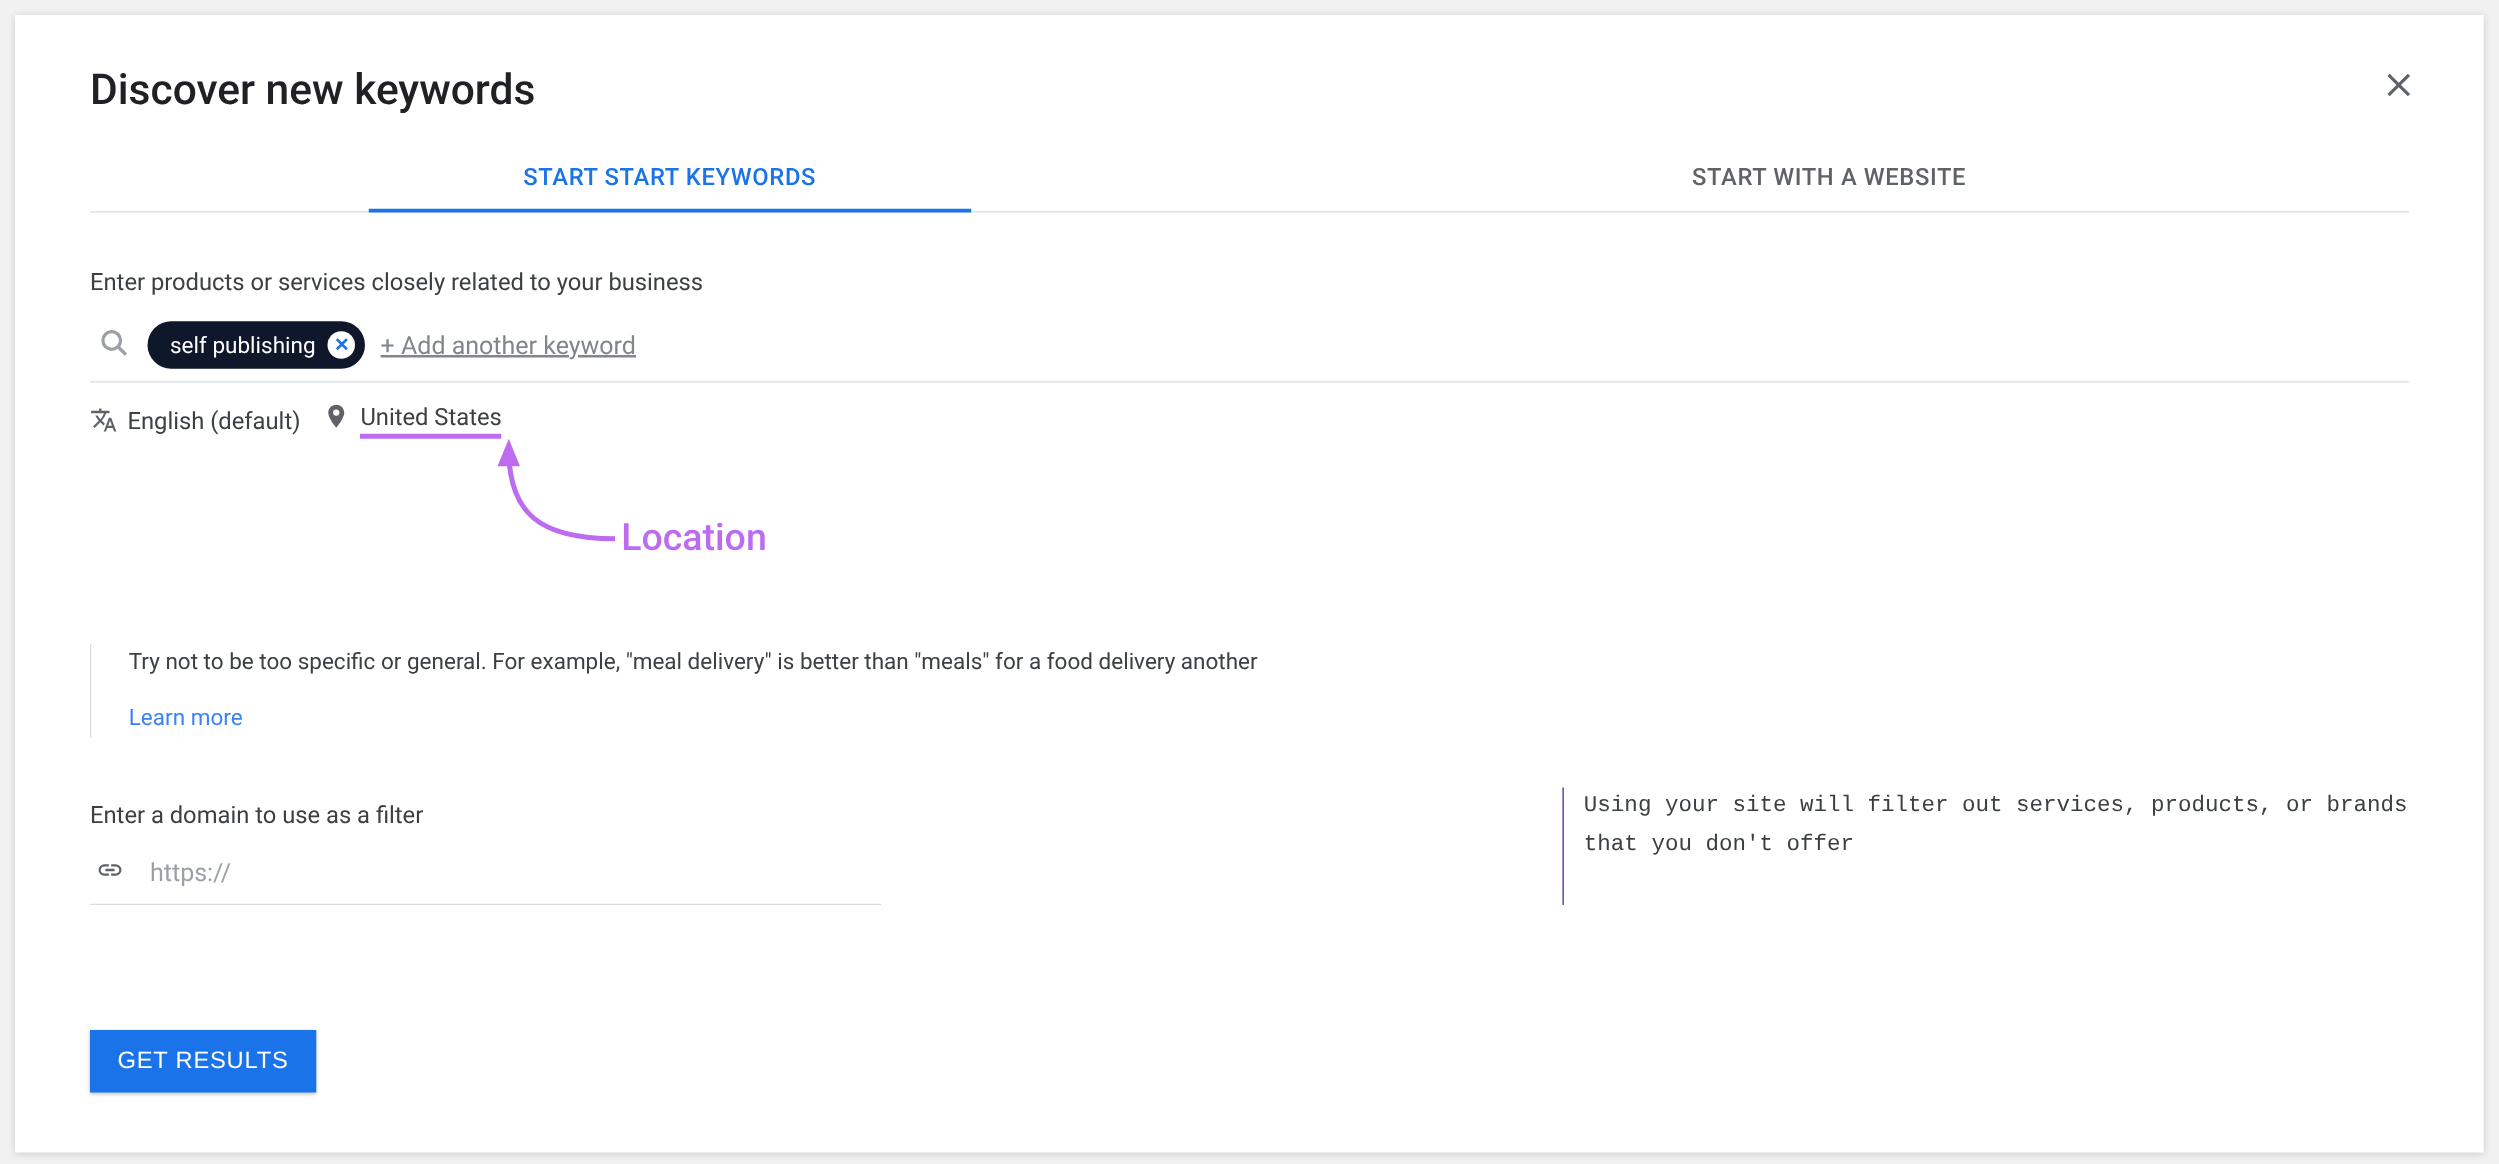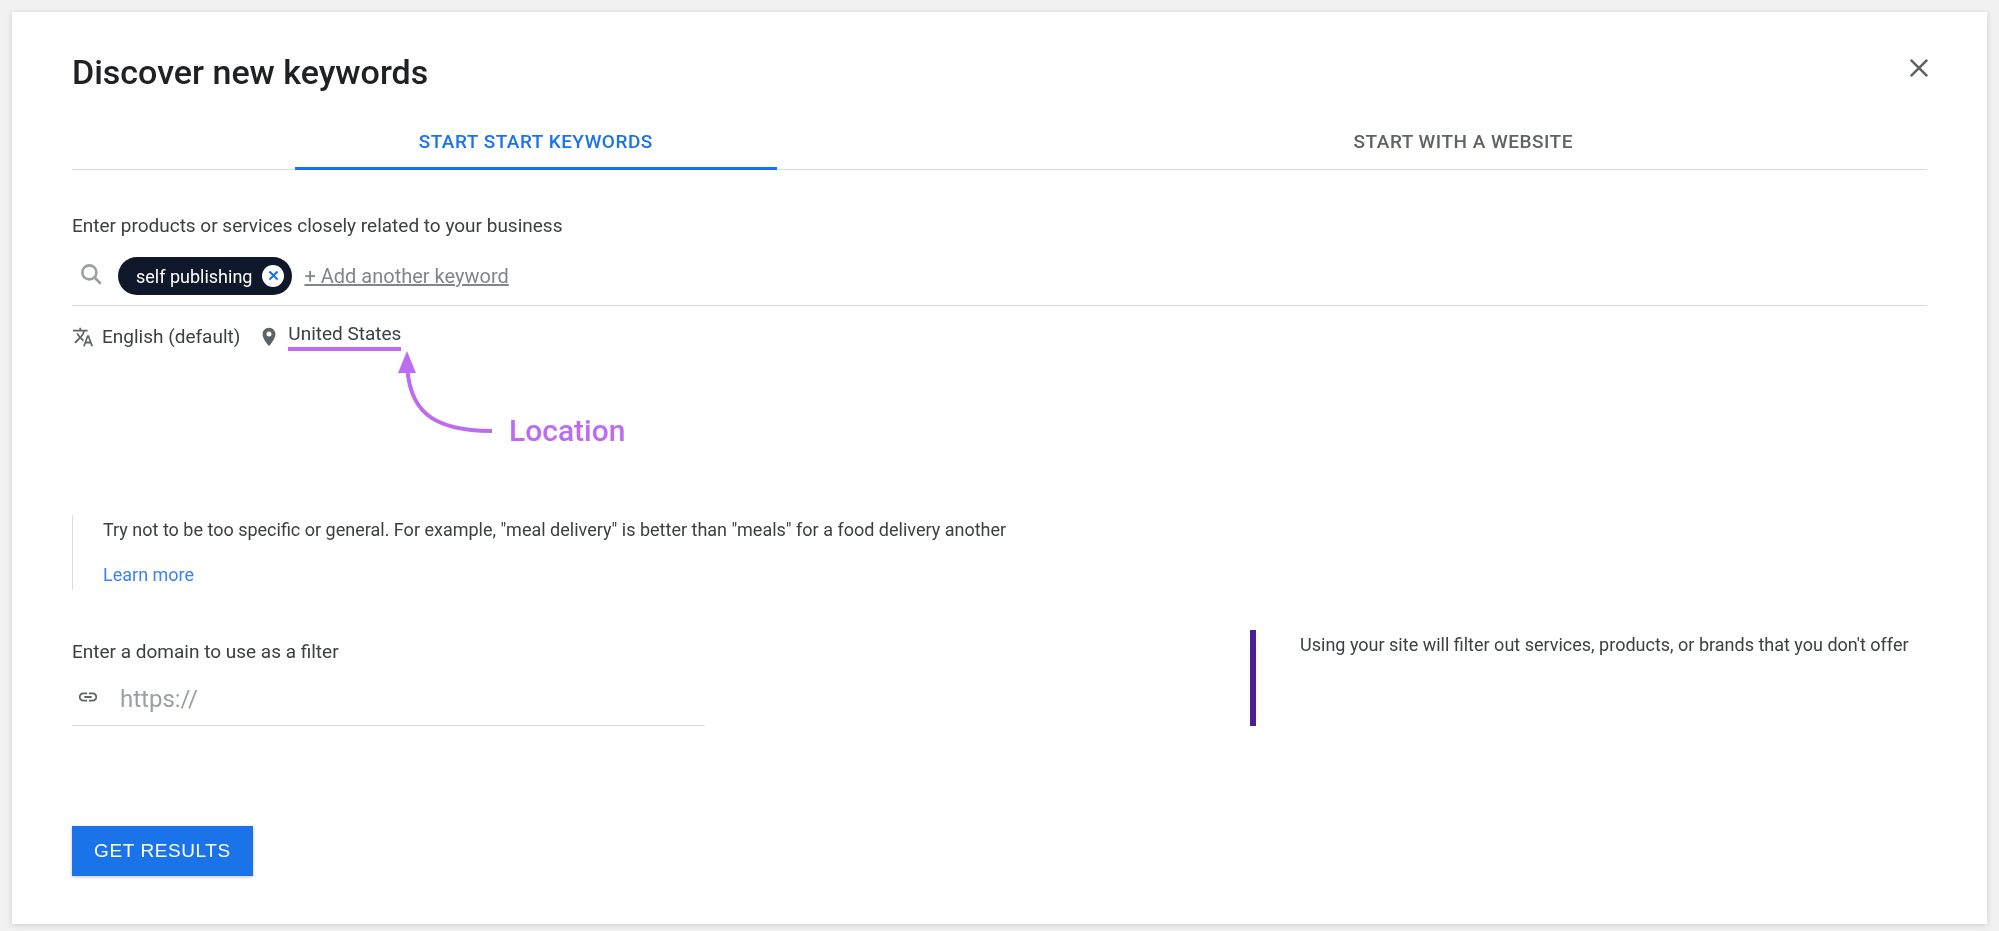--- a/index.html
+++ b/index.html
@@ -127,42 +127,42 @@
   .settings-row {
     display: flex;
     align-items: center;
     gap: 18px;
     font-size: 19px;
     color: #3c4043;
     padding-top: 8px;
   }
   .setting-item {
     display: inline-flex;
-    align-items: center;
+    align-items: flex-start;
     gap: 8px;
     cursor: pointer;
   }
   .setting-item svg { width: 22px; height: 22px; fill: #5f6368; }
   .location-underline {
     border-bottom: 4px solid #bd6cf1;
     padding-bottom: 2px;
   }
   .annotation {
     position: relative;
     height: 120px;
   }
   .annotation svg {
     position: absolute;
     top: 0;
     left: 260px;
   }
   .annotation-label {
     position: absolute;
     top: 62px;
-    left: 437px;
+    left: 425px;
     font-size: 30px;
     font-weight: 500;
     color: #bd6cf1;
   }
   .learn-more {
     color: #3b82f6;
     cursor: pointer;
     display: inline-block;
     margin-top: 14px;
     font-size: 18px;
@@ -171,21 +171,21 @@
   .domain-row {
     display: flex;
     align-items: center;
     border-bottom: 1px solid #dadce0;
     padding: 8px 0 12px 0;
     width: 55%;
   }
   .link-icon { color: #5f6368; margin-right: 18px; margin-left: 2px; }
   .link-icon svg { width: 28px; height: 22px; }
   .domain-placeholder {
-    font-size: 24px;
+    font-size: 20px;
     color: #9aa0a6;
   }
   .results-btn {
     display: inline-block;
     background: #1a73e8;
     color: #ffffff;
     font-size: 19px;
     font-weight: 500;
     letter-spacing: 0.6px;
     padding: 14px 22px;
@@ -194,25 +194,26 @@
     margin-top: 100px;
     box-shadow: 0 1px 3px rgba(0,0,0,0.25);
   }
   .domain-columns {
     display: flex;
     gap: 28px;
   }
   .domain-left { flex: 0 0 62%; }
   .domain-right {
     flex: 1;
-    border-left: 6px solid #4c1d95;
-    padding-left: 44px;
+    border-left: 1px solid #4c1d95;
+    padding-left: 16px;
     font-size: 18px;
     line-height: 1.7;
     color: #3c4043;
+    font-family: Liberation Mono, monospace;
   }
 </style>
 </head>
 <body>
 
 <div class="card">
 
   <h1 class="page-title">Discover new keywords</h1>
 
   <div class="close-btn">

